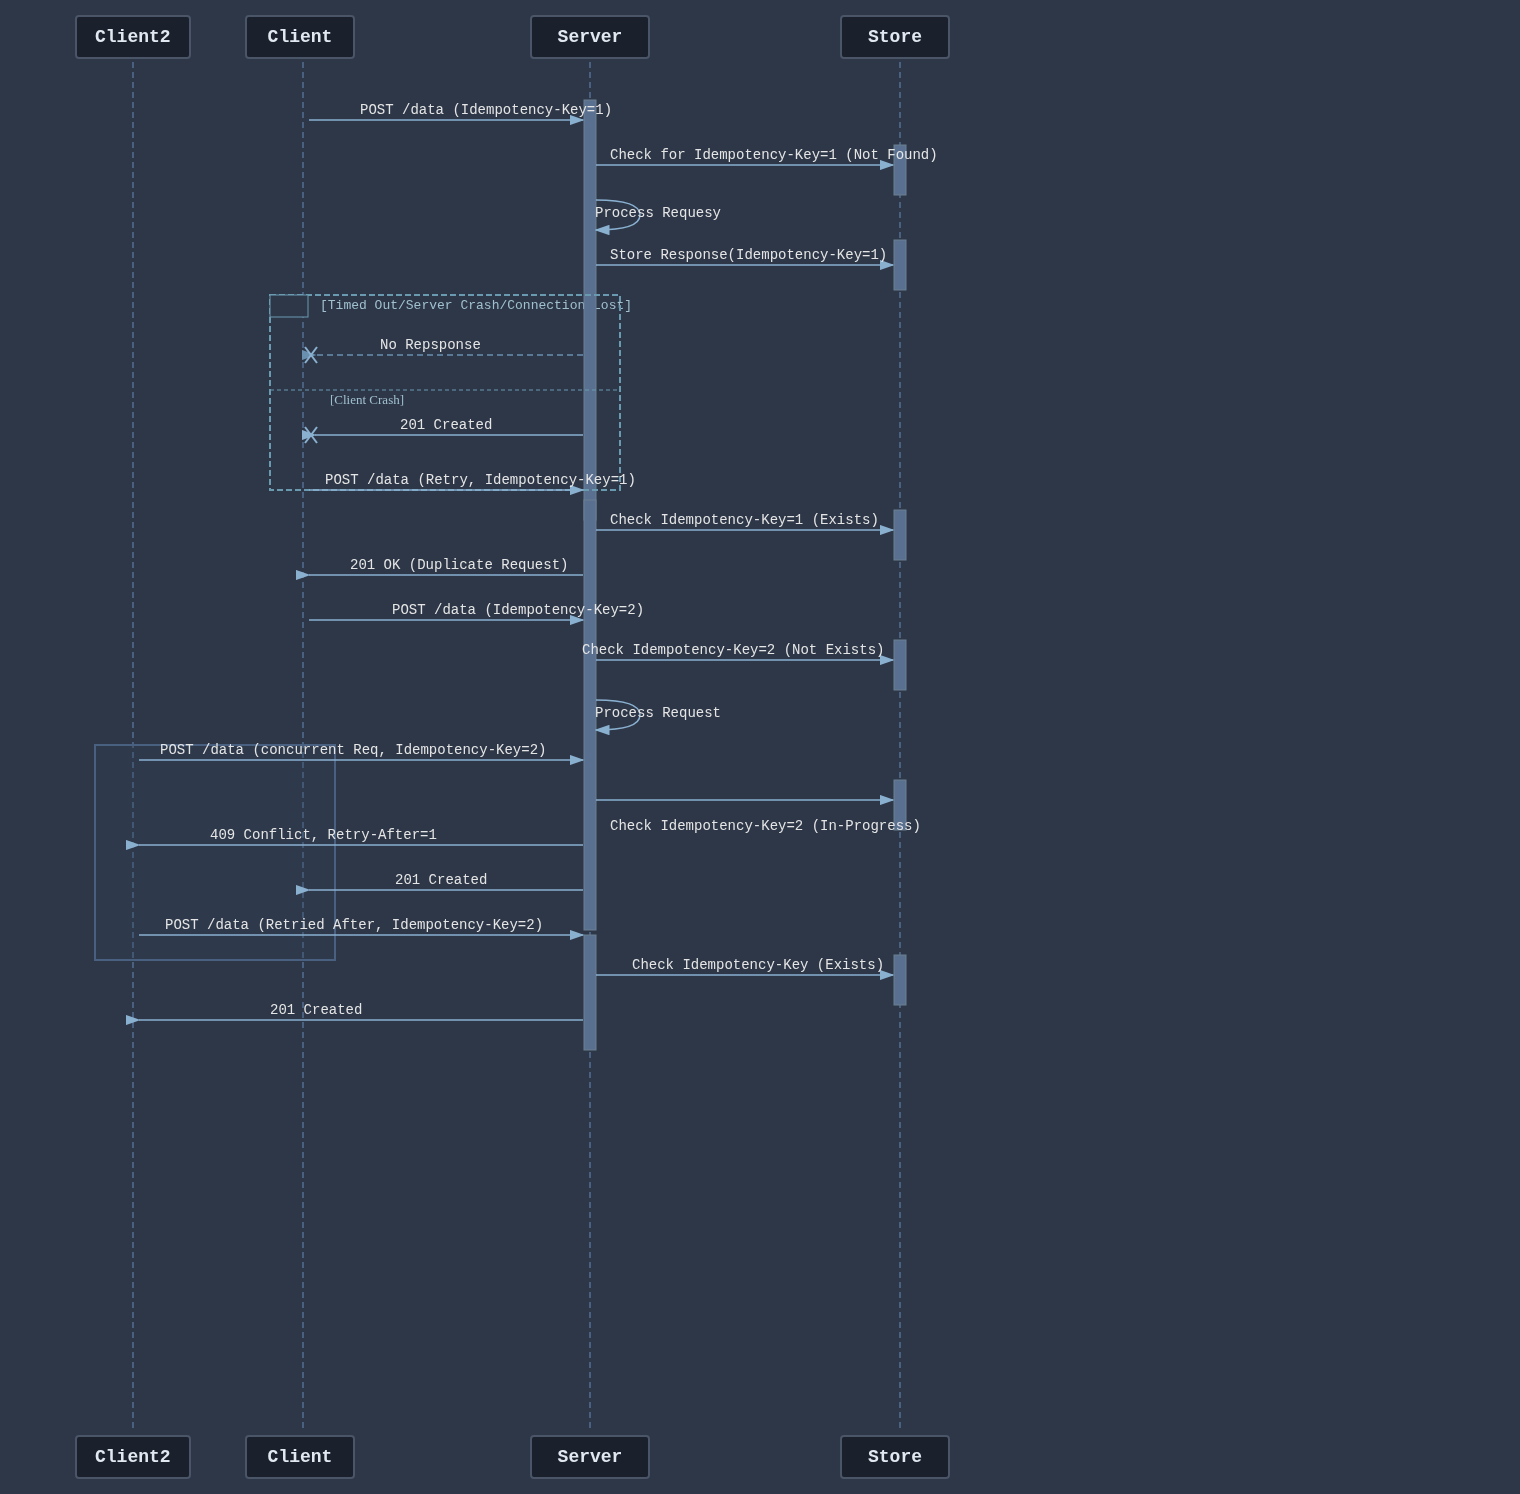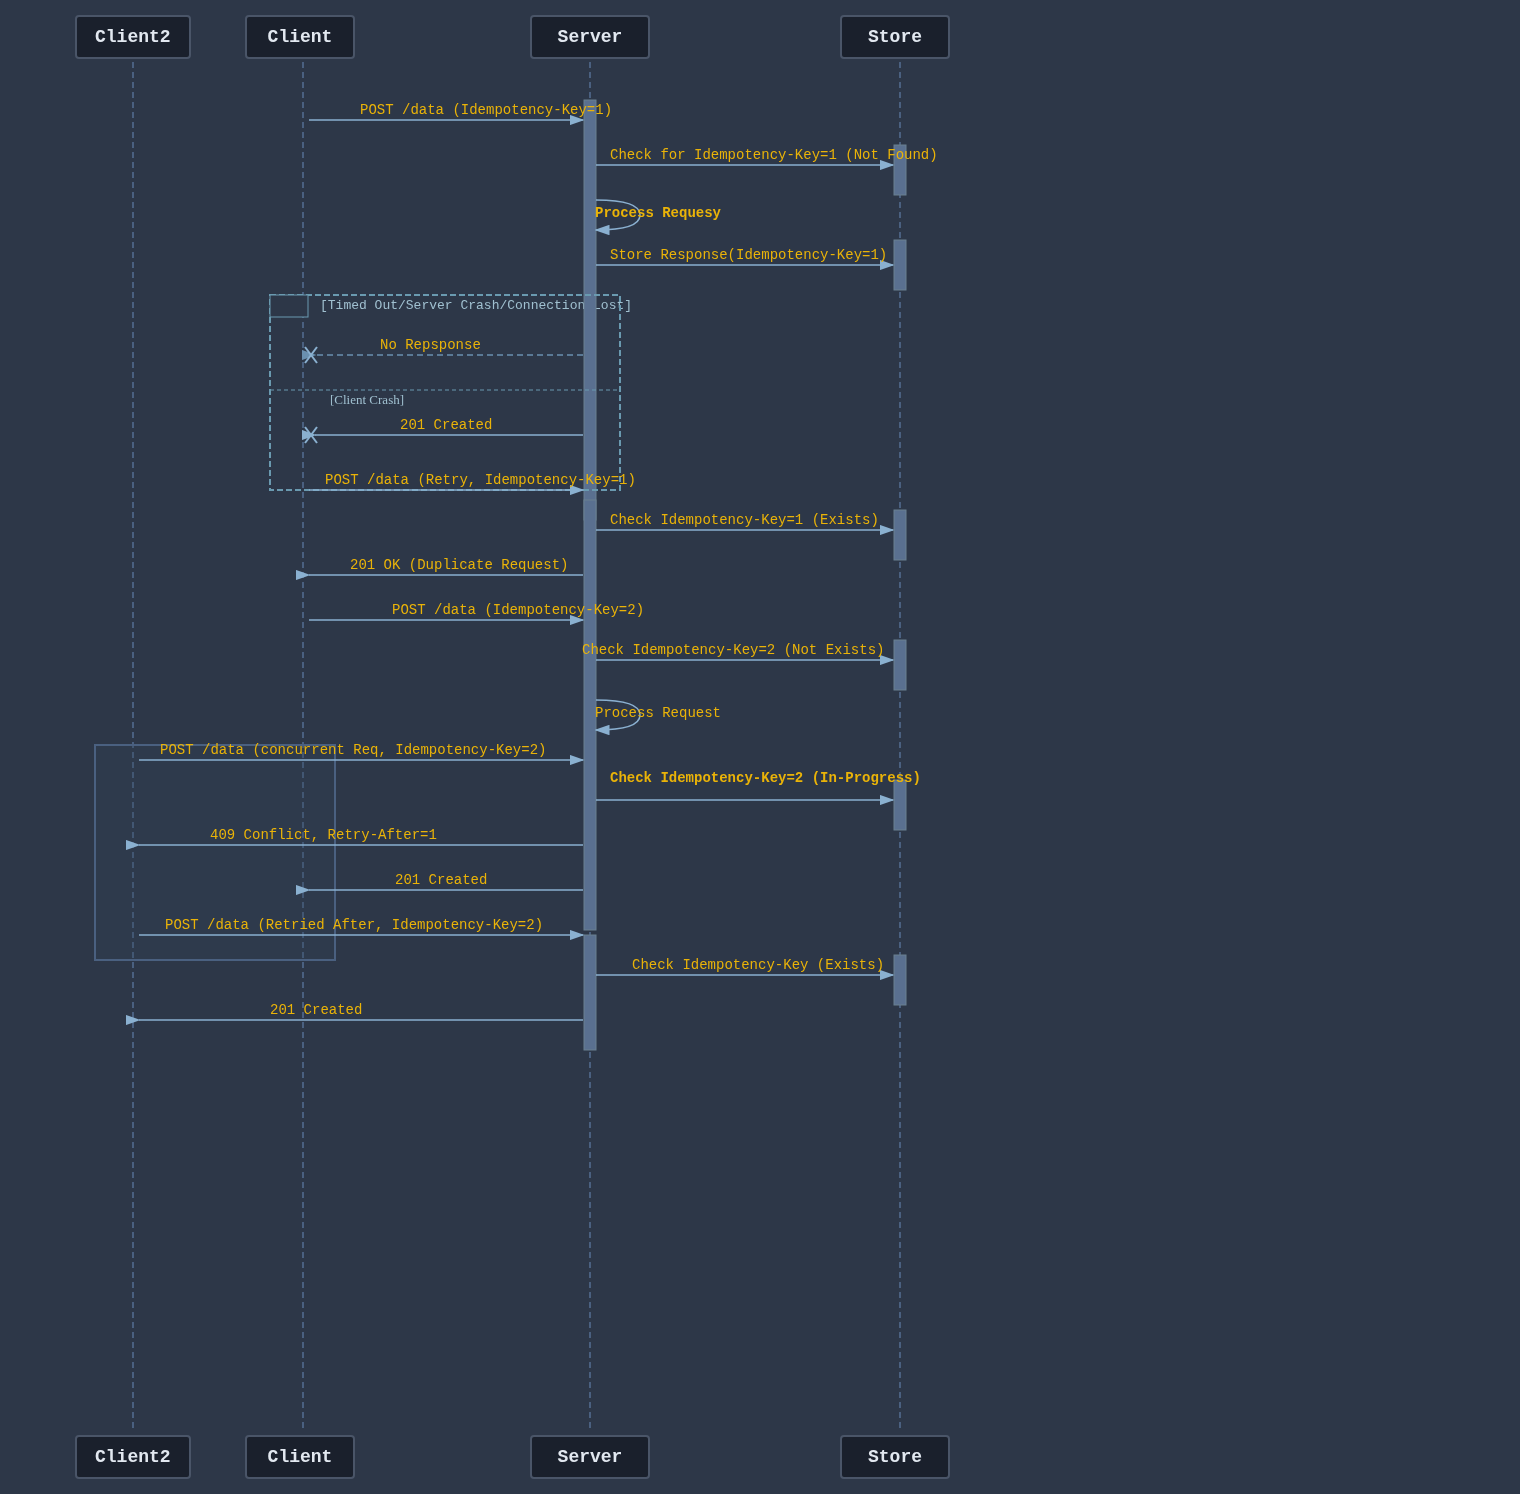--- a/index.html
+++ b/index.html
@@ -26,21 +26,21 @@
       font-size: 18px;
       font-weight: bold;
       color: #e2e8f0;
       text-align: center;
       white-space: nowrap;
       z-index: 10;
     }
     .arrow-label {
       position: absolute;
       font-size: 14px;
-      color: #eab308;
+      color: #e5e5e5;
       z-index: 7;
       white-space: nowrap;
     }
     .alt-label {
       position: absolute;
       font-size: 13px;
       background: #2d3748;
       border: 1px solid #6a9ab0;
       padding: 2px 6px;
       color: #a0c0d0;
@@ -185,21 +185,21 @@
   <div class="alt-label" style="left:270px; top:295px;">alt</div>
 
   <div class="alt-condition" style="left:320px; top:298px;">[Timed Out/Server Crash/Connection Lost]</div>
 
   <div class="alt-condition" style="left:330px; top:392px;font-family:Liberation Serif, serif;">[Client Crash]</div>
 
   <div class="arrow-label" style="left:360px; top:102px;">POST /data (Idempotency-Key=1)</div>
 
   <div class="arrow-label" style="left:610px; top:147px;">Check for Idempotency-Key=1 (Not Found)</div>
 
-  <div class="arrow-label" style="left:595px; top:205px;font-weight:bold;">Process Requesy</div>
+  <div class="arrow-label" style="left:595px; top:205px;">Process Requesy</div>
 
   <div class="arrow-label" style="left:610px; top:247px;">Store Response(Idempotency-Key=1)</div>
 
   <div class="arrow-label" style="left:380px; top:337px;font-family:Liberation Mono, monospace;">No Repsponse</div>
 
   <div class="arrow-label" style="left:400px; top:417px;">201 Created</div>
 
   <div class="arrow-label" style="left:325px; top:472px;">POST /data (Retry, Idempotency-Key=1)</div>
 
   <div class="arrow-label" style="left:610px; top:512px;">Check Idempotency-Key=1 (Exists)</div>
@@ -207,21 +207,21 @@
   <div class="arrow-label" style="left:350px; top:557px;">201 OK (Duplicate Request)</div>
 
   <div class="arrow-label" style="left:350px; top:602px;margin-left:42px;">POST /data (Idempotency-Key=2)</div>
 
   <div class="arrow-label" style="left:582px; top:642px;">Check Idempotency-Key=2 (Not Exists)</div>
 
   <div class="arrow-label" style="left:595px; top:705px;">Process Request</div>
 
   <div class="arrow-label" style="left:160px; top:742px;">POST /data (concurrent Req, Idempotency-Key=2)</div>
 
-  <div class="arrow-label" style="left:610px; top:770px;font-weight:bold;">Check Idempotency-Key=2 (In-Progress)</div>
+  <div class="arrow-label" style="left:610px; top:818px;">Check Idempotency-Key=2 (In-Progress)</div>
 
   <div class="arrow-label" style="left:210px; top:827px;">409 Conflict, Retry-After=1</div>
 
   <div class="arrow-label" style="left:395px; top:872px;">201 Created</div>
 
   <div class="arrow-label" style="left:165px; top:917px;">POST /data (Retried After, Idempotency-Key=2)</div>
 
   <div class="arrow-label" style="left:632px; top:957px;">Check Idempotency-Key (Exists)</div>
 
   <div class="arrow-label" style="left:270px; top:1002px;">201 Created</div>

